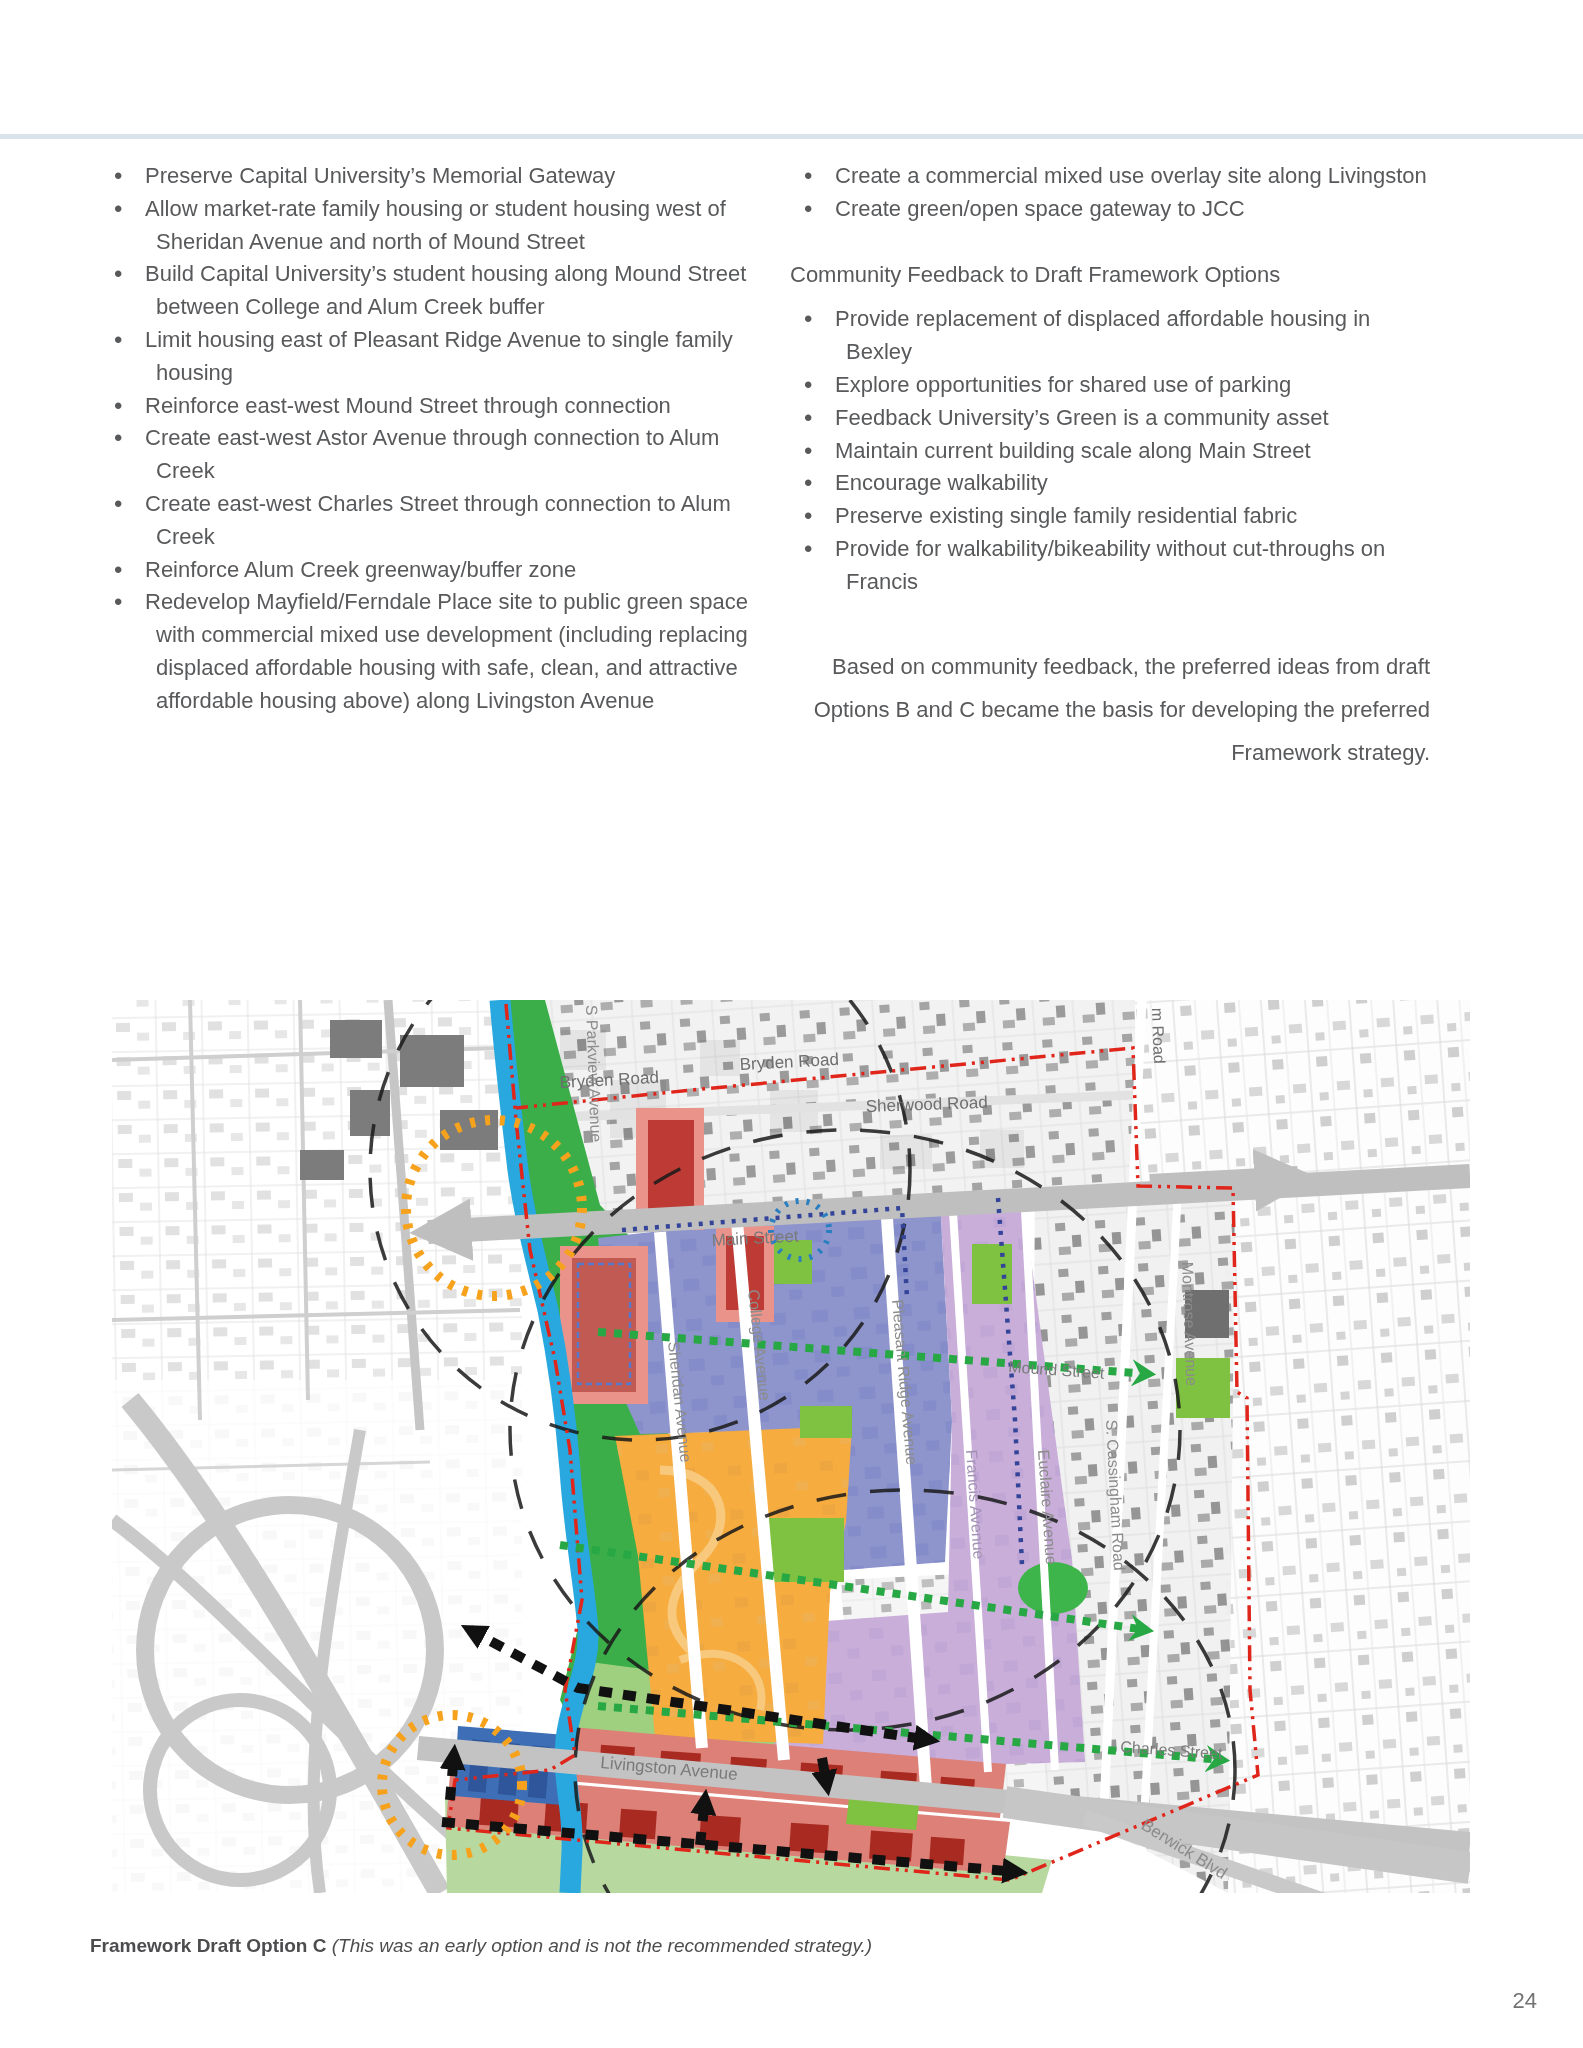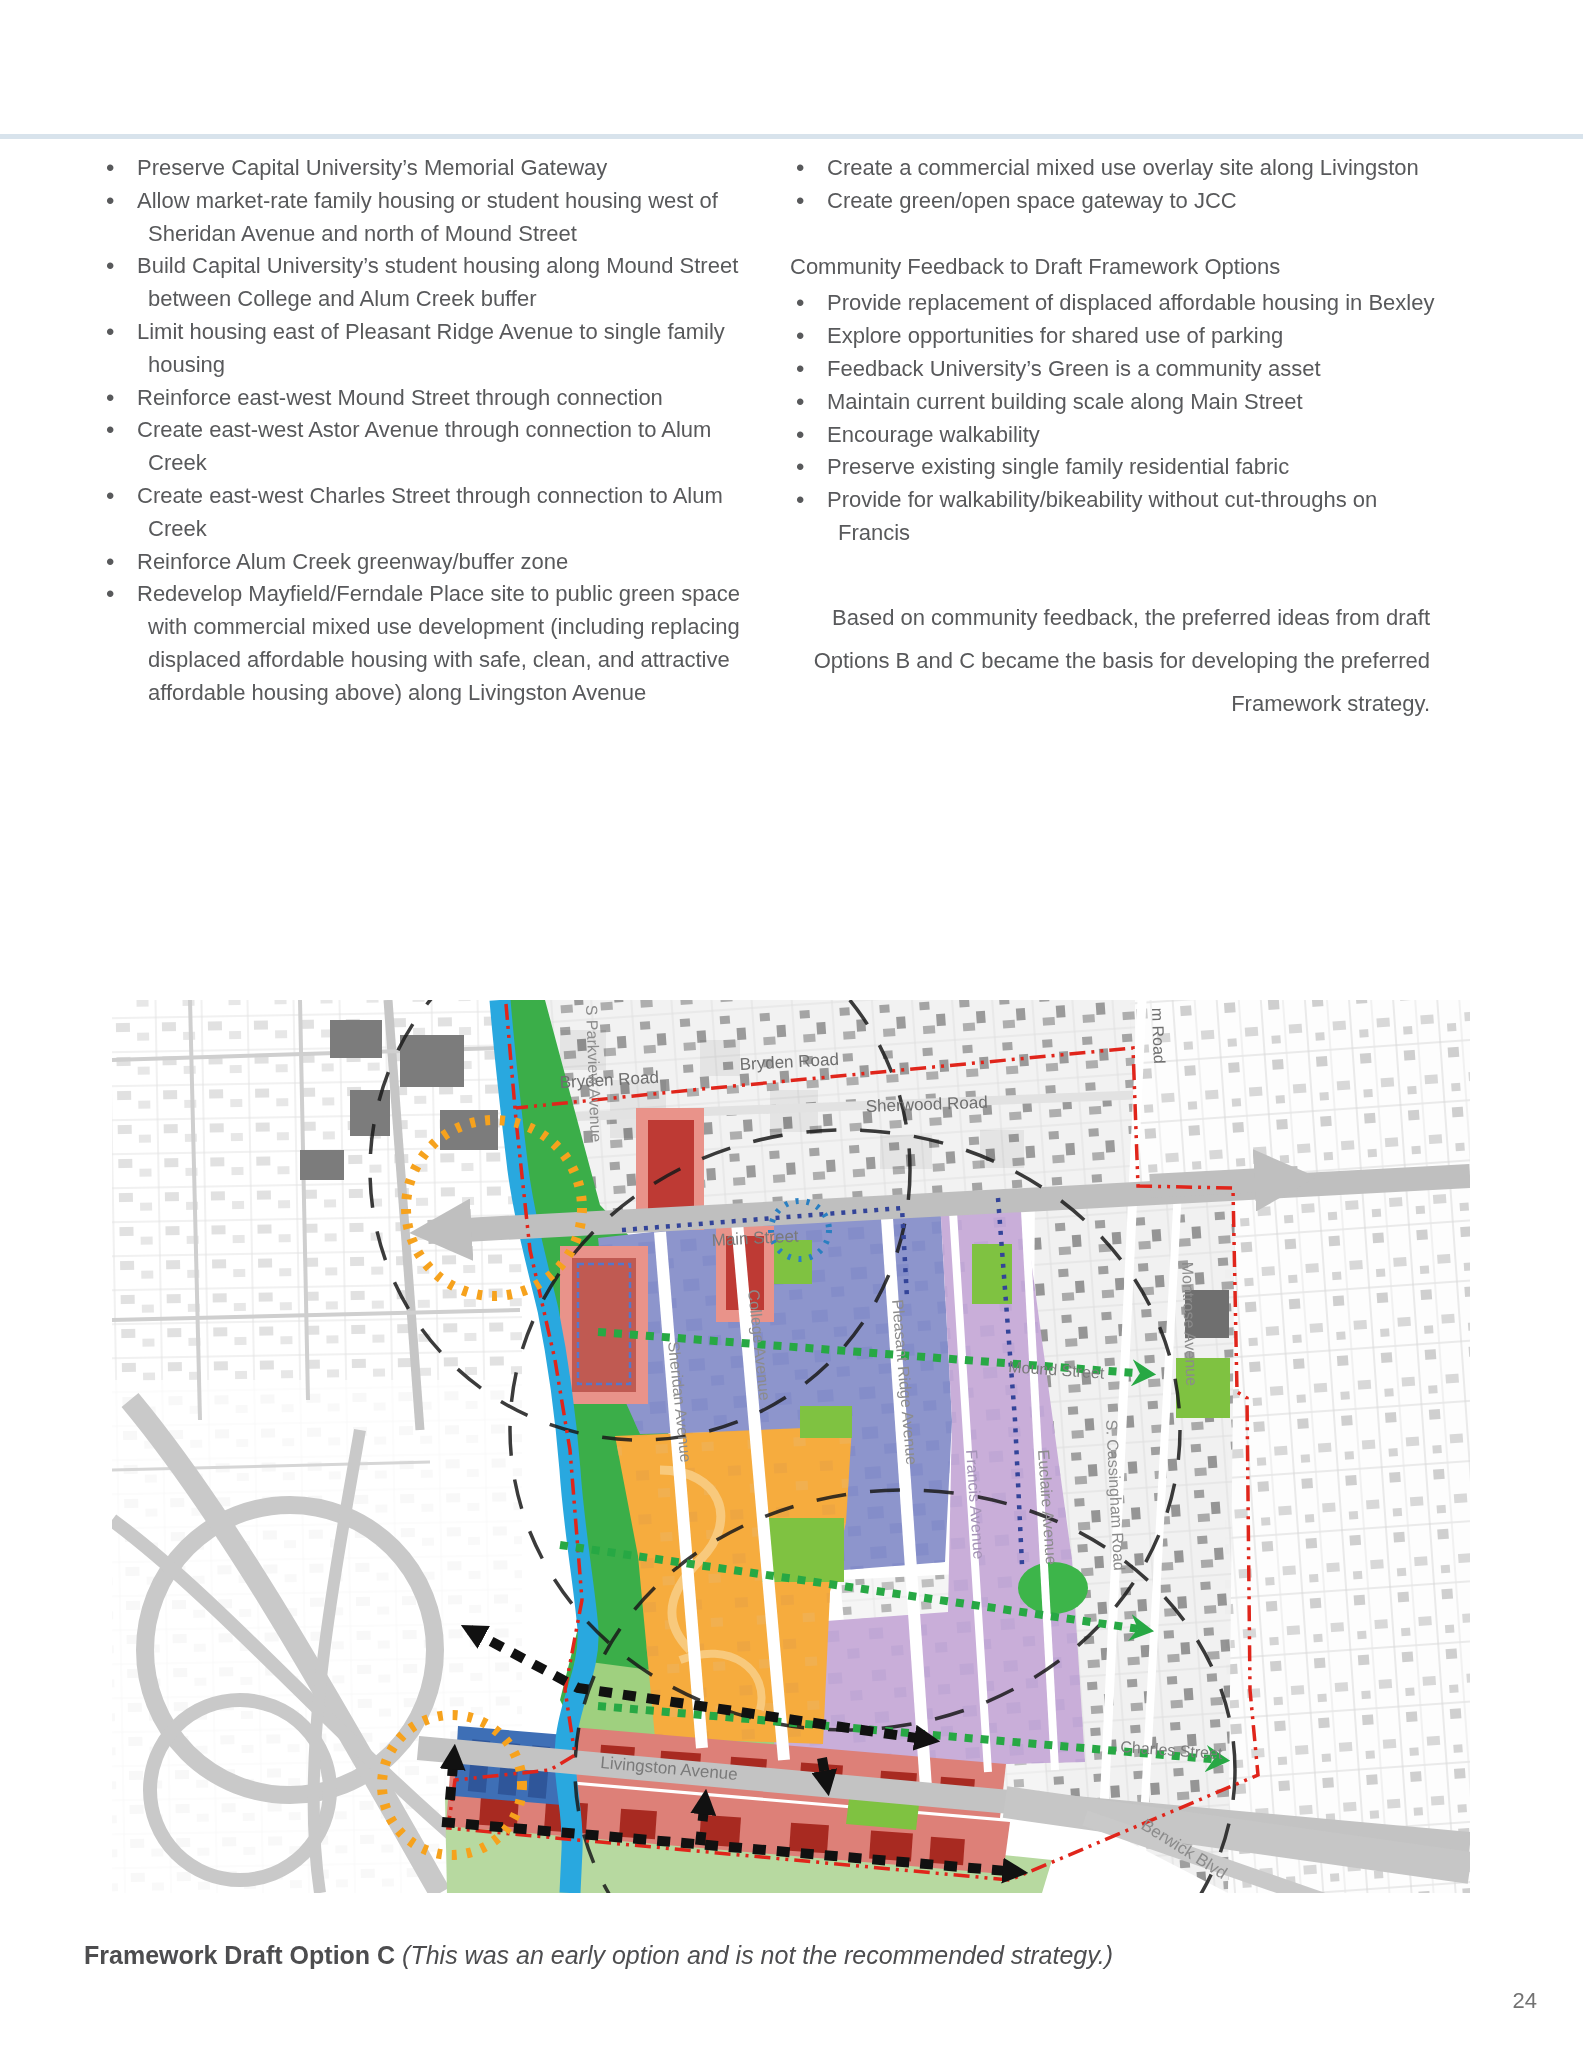--- a/index.html
+++ b/index.html
@@ -1,27 +1,27 @@
 <!DOCTYPE html>
 <html><head>
 <meta charset="utf-8">
 <style>
   html,body{margin:0;padding:0;background:#ffffff;}
   body{width:1583px;height:2048px;position:relative;font-family:"Liberation Sans",sans-serif;color:#58595b;overflow:hidden;}
   .top-rule{position:absolute;left:0;top:134px;width:1583px;height:5px;background:#d8e3ec;}
   .col{position:absolute;top:148px;font-size:22px;line-height:32.8px;}
   .col-left{left:100px;width:660px;}
   .col-right{left:790px;width:660px;}
-  ul.blist{list-style:none;margin:4px;padding:0;}
+  ul.blist{list-style:none;margin:12px;padding:0;}
   ul.blist li{position:relative;padding-left:44px;text-indent:-11px;}
   ul.blist li::before{content:"\2022";position:absolute;left:2px;top:0;text-indent:0;font-size:24px;}
   .fb-heading{font-weight:normal;margin:33px 0 0 0;font-size:22px;}
   .para{margin-top:46px;line-height:43px;width:640px;text-align:right;}
   .figure{position:absolute;left:112px;top:1000px;width:1358px;height:893px;}
-  .caption{position:absolute;left:84px;top:1916px;font-size:25px;color:#4d4d4f;}
+  .caption{position:absolute;left:90px;top:1916px;font-size:19px;color:#4d4d4f;}
   .caption .cap-b{font-weight:bold;}
   .caption .cap-i{font-style:italic;}
   .pagenum{position:absolute;right:46px;top:1988px;font-size:22px;color:#737373;}
   svg text{font-family:"Liberation Sans",sans-serif;}
 </style>
 </head>
 <body>
 
 <div class="top-rule"></div>
 

